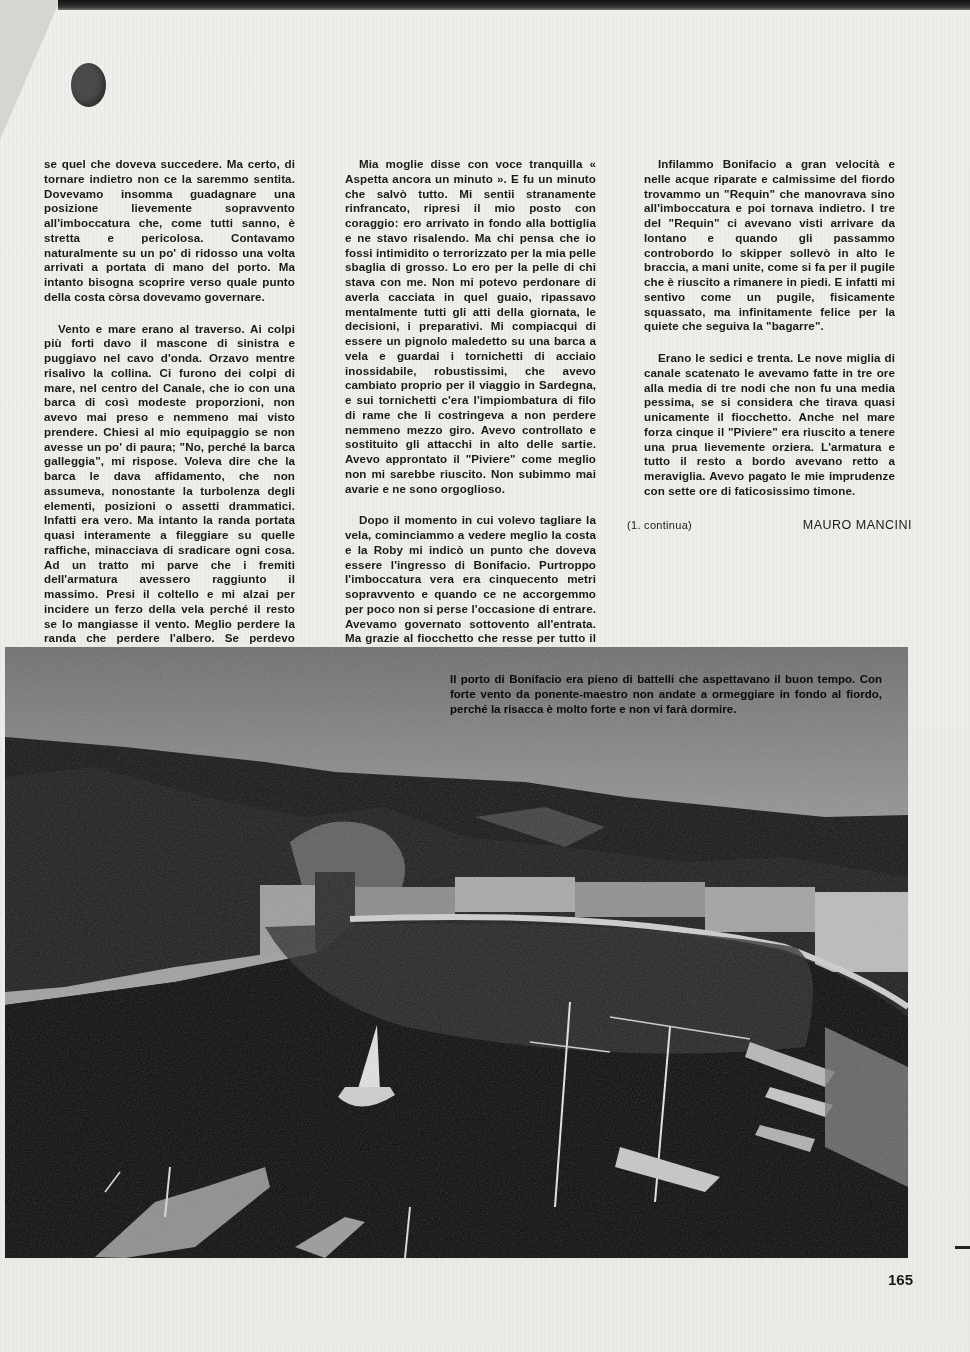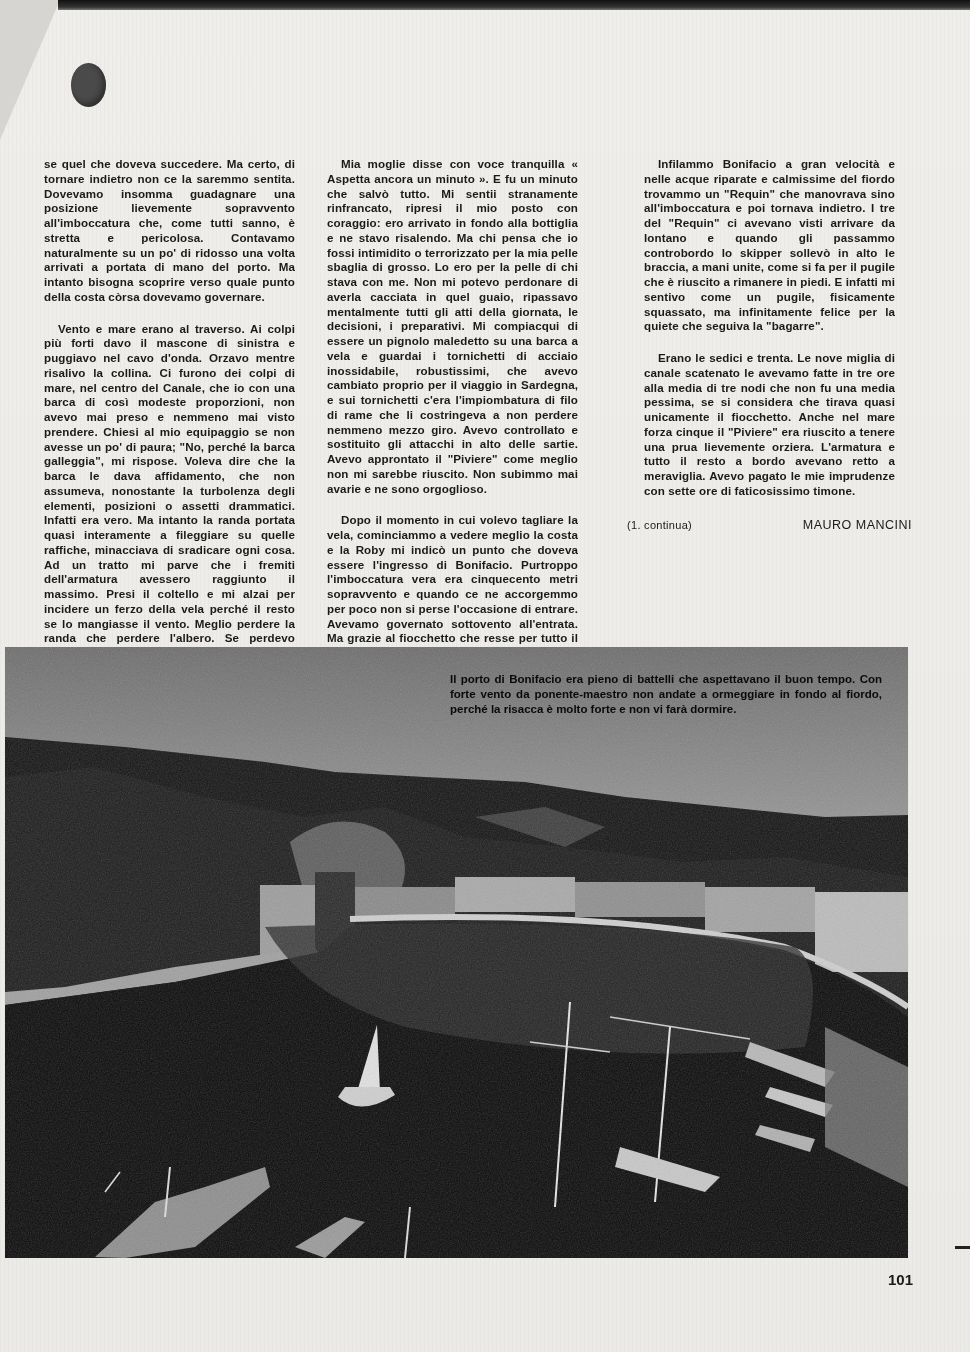--- a/index.html
+++ b/index.html
@@ -30,21 +30,21 @@
     box-shadow: inset -3px -3px 6px rgba(0,0,0,0.4);
   }
   .column {
     position: absolute; top: 140px; width: 285px;
     font-size: 11.6px; line-height: 14.75px; font-weight: bold;
     text-align: justify; letter-spacing: 0.1px;
   }
   .column p { margin: 17px; text-indent: 14px; }
   .column p.noindent { text-indent: 0; }
   #col1 { left: 27px; }
-  #col2 { left: 310px; }
+  #col2 { left: 328px; }
   #col3 { left: 627px; }
   .signoff {
     display: flex; justify-content: space-between; align-items: baseline;
     margin-top: 19px;
   }
   .continua { font-weight: normal; font-size: 11px; letter-spacing: 0.3px; }
   .author { font-weight: normal; font-size: 12.5px; letter-spacing: 0.5px; }
   .photo {
     position: absolute; left: 5px; top: 647px; width: 903px; height: 611px;
     overflow: hidden; background: #0d0d0d;
@@ -149,14 +149,14 @@
     <line x1="100" y1="545" x2="115" y2="525" stroke="#dcdcdc" stroke-width="1.5"></line>
     <path d="M290 600 L340 570 L360 575 L320 611 Z" fill="#9a9a9a"></path>
     <line x1="405" y1="560" x2="400" y2="611" stroke="#dcdcdc" stroke-width="2"></line>
 
     <rect x="0" y="0" width="903" height="611" fill="#888" filter="url(#grain)" opacity="0.55"></rect>
   </svg>
 </div>
 
 <div class="caption">Il porto di Bonifacio era pieno di battelli che aspettavano il buon tempo. Con forte vento da ponente-maestro non andate a ormeggiare in fondo al fiordo, perché la risacca è molto forte e non vi farà dormire.</div>
 
-<div class="page-number">101</div>
+<div class="page-number">165</div>
 <div class="edge-mark"></div>
 
 </body></html>

